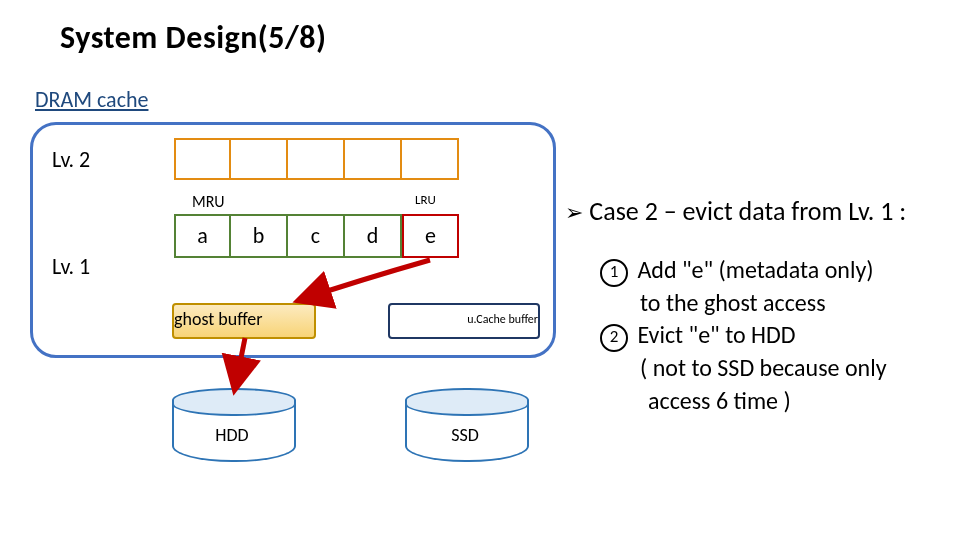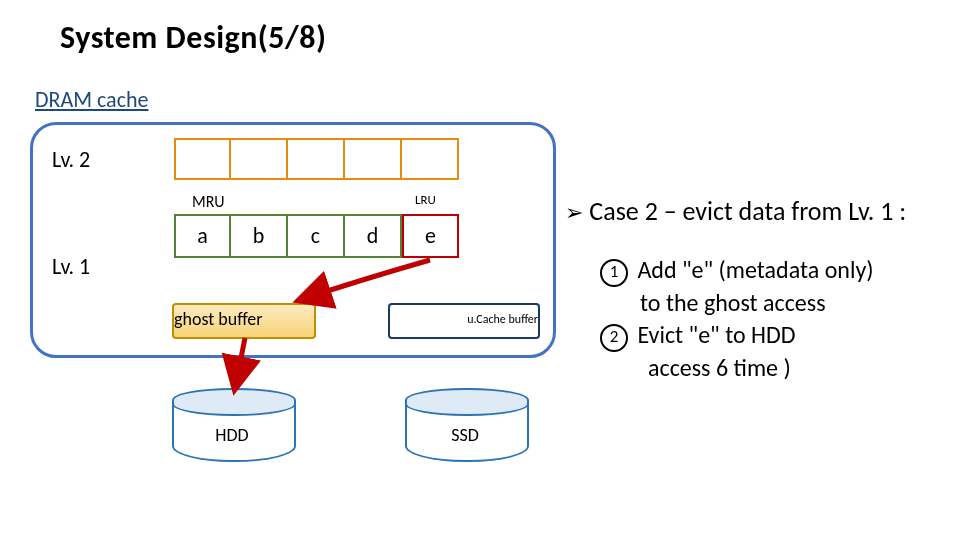--- a/index.html
+++ b/index.html
@@ -256,16 +256,17 @@
   <div class="steps">
     <div>
       <span class="circ">1</span>
       <span>Add "e" (metadata only)</span>
     </div>
     <span class="in">to the ghost access</span>
     <div>
       <span class="circ">2</span>
       <span>Evict "e" to HDD</span>
     </div>
+    <span class="in">( not to SSD because only</span>
     <span class="in2">access 6 time )</span>
   </div>
 
 </div>
 
 </body></html>

